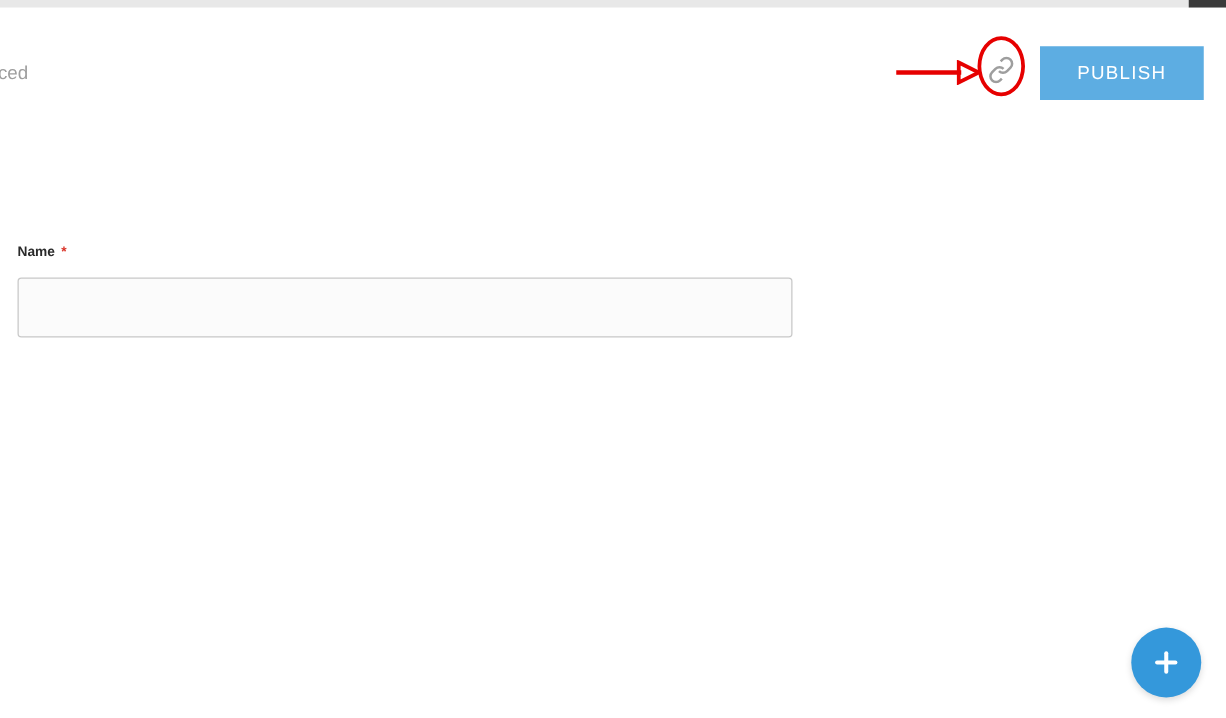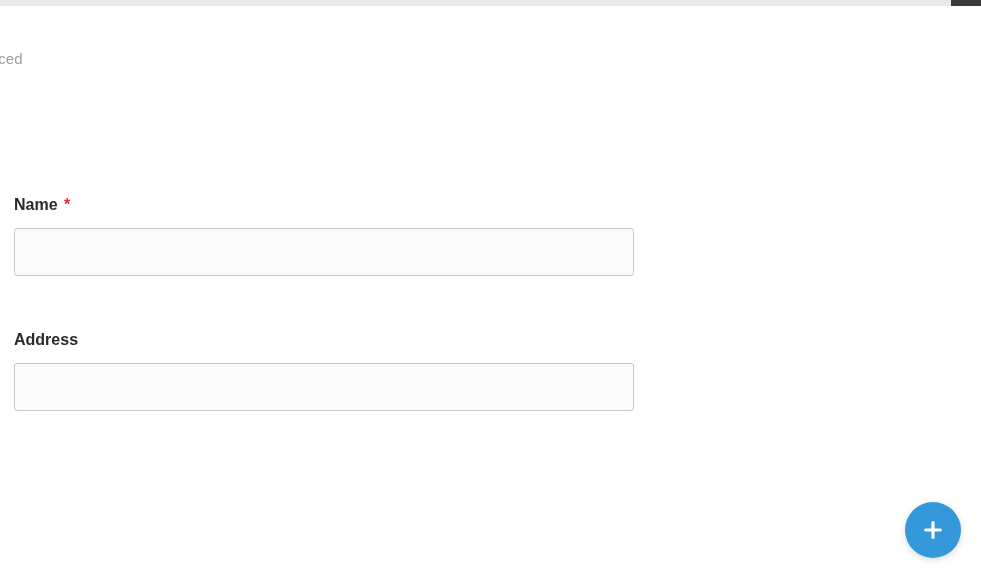--- a/index.html
+++ b/index.html
@@ -101,21 +101,21 @@
     }
     .form-area {
       padding: 120px 0 0 14px;
       width: 650px;
     }
     .form-field {
       margin-bottom: 55px;
     }
     .field-label {
       font-weight: 700;
-      font-size: 16px;
+      font-size: 11px;
       color: #2a2a2a;
       display: block;
       margin-bottom: 14px;
     }
     .required {
       color: #d93025;
       margin-left: 2px;
     }
     .text-input {
       width: 620px;
@@ -150,37 +150,47 @@
 </head>
 <body>
 
 <div class="top-bar"></div>
 <div class="top-right-block"></div>
 
 <div class="header">
   <div class="header-left">
     <span class="tab-item tab-partial">nced</span>
   </div>
+  <div class="header-right">
+    <div class="link-icon-wrap">
+      <svg class="annotation-arrow" width="70" height="20" viewBox="0 0 70 20">
+        <line x1="2" y1="10" x2="54" y2="10" stroke="#e60000" stroke-width="3.5"></line>
+        <polygon points="52,2 68,10 52,18" fill="none" stroke="#e60000" stroke-width="3"></polygon>
+      </svg>
+      <span>
+        <svg class="link-icon" viewBox="0 0 24 24" fill="none" stroke="currentColor" stroke-width="2.2">
+          <path d="M10 13a5 5 0 0 0 7.07 0l3-3a5 5 0 0 0-7.07-7.07l-1.5 1.5"></path>
+          <path d="M14 11a5 5 0 0 0-7.07 0l-3 3a5 5 0 0 0 7.07 7.07l1.5-1.5"></path>
+        </svg>
+      </span>
+      <div class="annotation-circle"></div>
+    </div>
+    <button class="publish-btn">PUBLISH</button>
+  </div>
 </div>
 
 <div class="form-area">
   <div class="form-field">
     <label class="field-label">
       <span>Name</span>
       <span class="required">*</span>
     </label>
     <input type="text" class="text-input" value="" style="">
   </div>
 
-  <div class="form-field">
-    <label class="field-label">
-      <span>Address</span>
-    </label>
-    <input type="text" class="text-input" value="" style="">
-  </div>
 
 </div>
 
 <button class="fab">
   <svg viewBox="0 0 24 24" fill="none" stroke="#ffffff" stroke-width="3.5" stroke-linecap="round">
     <line x1="12" y1="4" x2="12" y2="20"></line>
     <line x1="4" y1="12" x2="20" y2="12"></line>
   </svg>
 </button>
 

